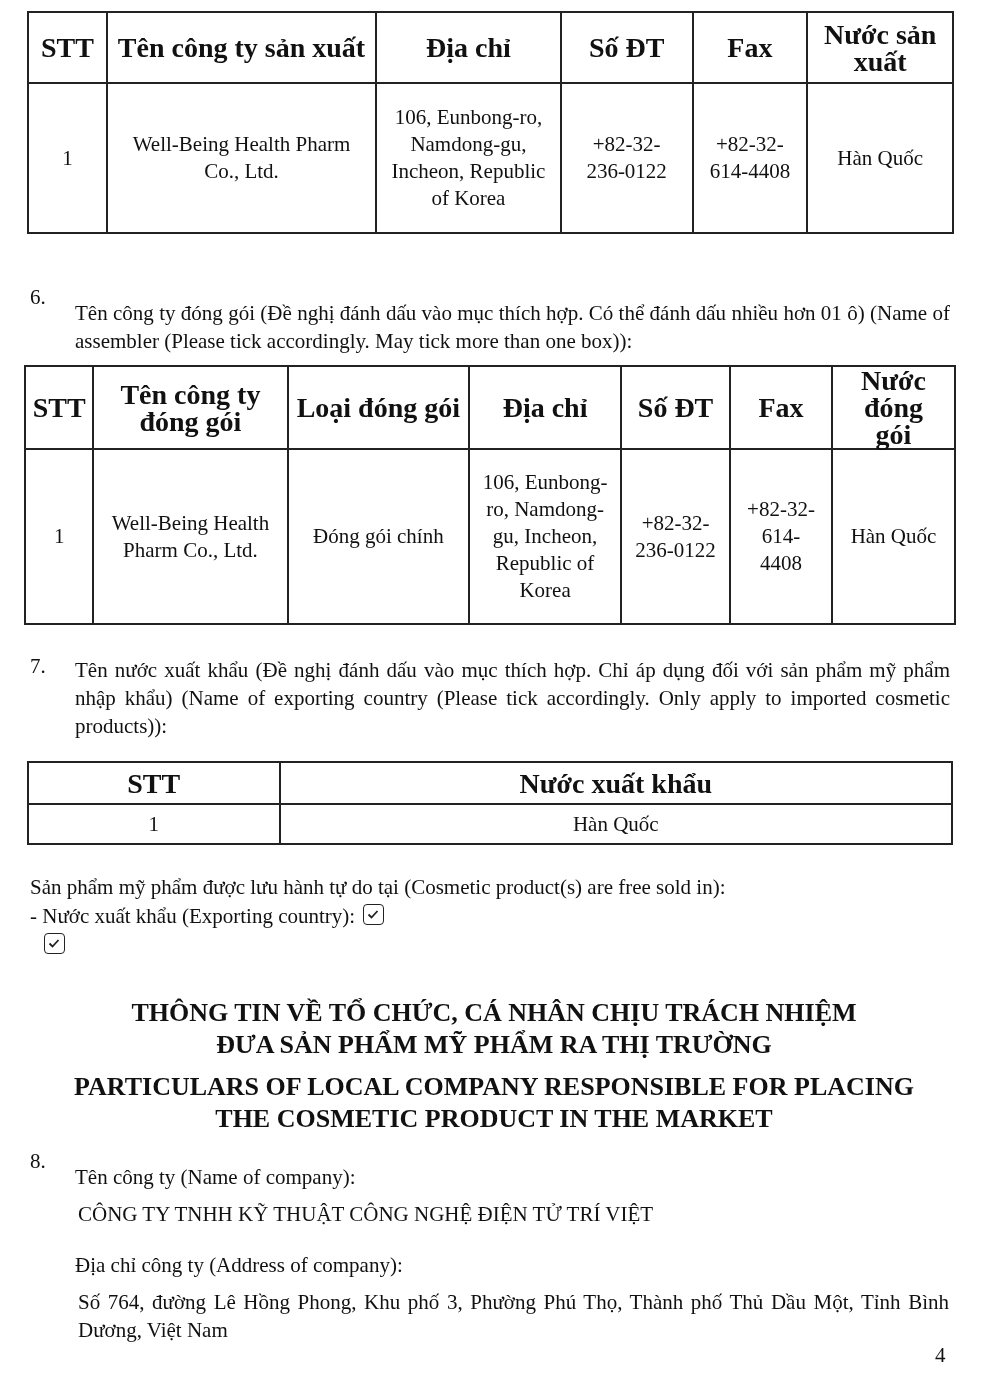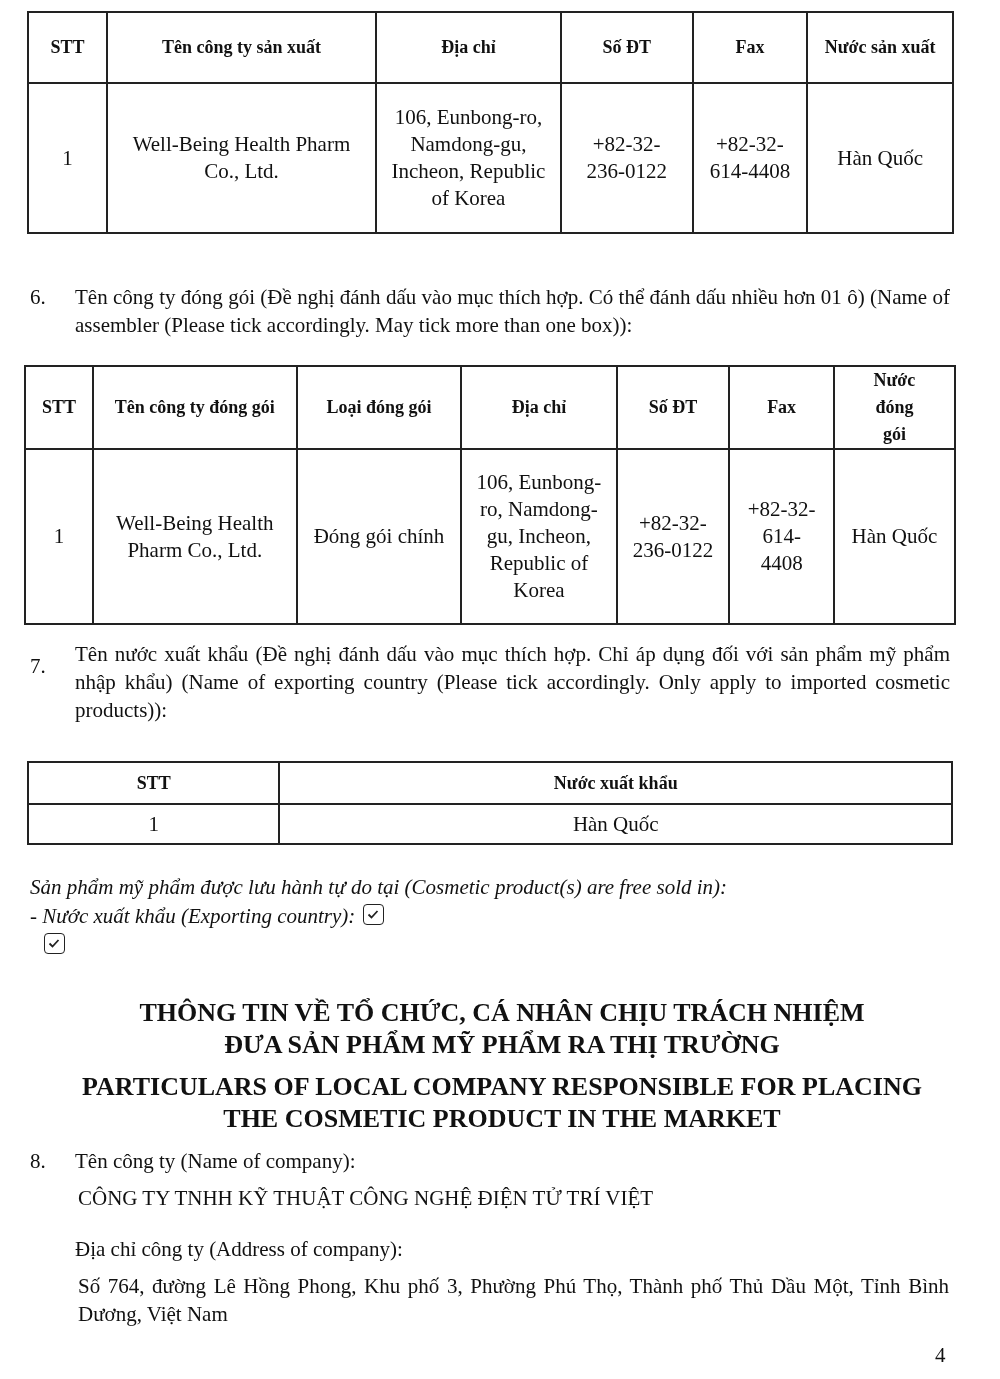--- a/index.html
+++ b/index.html
@@ -2,46 +2,46 @@
 <html><head>
 <meta charset="utf-8">
 <style>
   html, body { margin: 0; padding: 0; background: #fff; }
   body {
     width: 1000px; height: 1379px; position: relative; overflow: hidden;
     font-family: "Liberation Serif", serif; color: #111; font-size: 21px;
   }
   table { border-collapse: collapse; position: absolute; }
   td, th { border: 2px solid #222; text-align: center; vertical-align: middle; line-height: 27px; padding: 0 4px; }
-  th { font-weight: bold; font-size: 18px; }
+  th { font-weight: bold; font-size: 28px; }
   td { font-weight: normal; }
 
   #tbl-manufacturer { left: 27px; top: 11px; width: 927px; }
   #tbl-manufacturer tr.hdr { height: 71px; }
   #tbl-manufacturer tr.row { height: 150px; }
 
   #tbl-assembler { left: 24px; top: 365px; width: 932px; }
   #tbl-assembler tr.hdr { height: 72px; }
   #tbl-assembler tr.row { height: 175px; }
 
   #tbl-export { left: 27px; top: 761px; width: 926px; }
   #tbl-export tr.hdr { height: 42px; }
   #tbl-export tr.row { height: 40px; }
 
   .para { position: absolute; left: 30px; width: 920px; line-height: 28px; }
   .num { display: inline-block; width: 45px; }
-  .indent { position: absolute; left: 75px; width: 875px; text-align: justify; line-height: 28px; }
+  .indent { position: absolute; left: 75px; width: 875px; text-align: justify; line-height: 28px; margin-top: 16px; }
 
   .chk {
     display: inline-block; width: 19px; height: 19px; border: 1.5px solid #222; border-radius: 4px;
     vertical-align: -2px; margin-left: 8px; position: relative;
   }
   .chk svg { position: absolute; left: 2px; top: 2px; }
 
-  .heading { position: absolute; left: 12px; width: 980px; text-align: center; font-weight: bold; font-size: 26px; line-height: 32px; }
+  .heading { position: absolute; left: 4px; width: 980px; text-align: center; font-weight: bold; font-size: 26px; line-height: 32px; }
 
   .page-num { position: absolute; left: 935px; top: 1343px; font-size: 21px; }
 </style>
 </head>
 <body>
 
 <table id="tbl-manufacturer">
   <colgroup>
       <col style="width:79px">
       <col style="width:270px">
@@ -118,21 +118,21 @@
     <th>STT</th>
     <th>Nước xuất khẩu</th>
   </tr>
   <tr class="row">
     <td>1</td>
     <td>Hàn Quốc</td>
   </tr>
 </tbody>
   </table>
 
-<div class="para" style="top:873px; line-height:29px;font-style:italic;">
+<div class="para" style="top:873px; line-height:29px;">
   <div>Sản phẩm mỹ phẩm được lưu hành tự do tại (Cosmetic product(s) are free sold in):</div>
   <div>
     <span>- Nước xuất khẩu (Exporting country):</span><span class="chk"><svg width="14" height="14" viewBox="0 0 14 14">
           <path d="M2.5 7.5 L5.5 10.5 L11.5 4" fill="none" stroke="#222" stroke-width="1.8"></path>
         </svg></span>
   </div>
   <div>
     <span class="chk" style="margin-left:14px"><svg width="14" height="14" viewBox="0 0 14 14">
           <path d="M2.5 7.5 L5.5 10.5 L11.5 4" fill="none" stroke="#222" stroke-width="1.8"></path>
         </svg></span>

